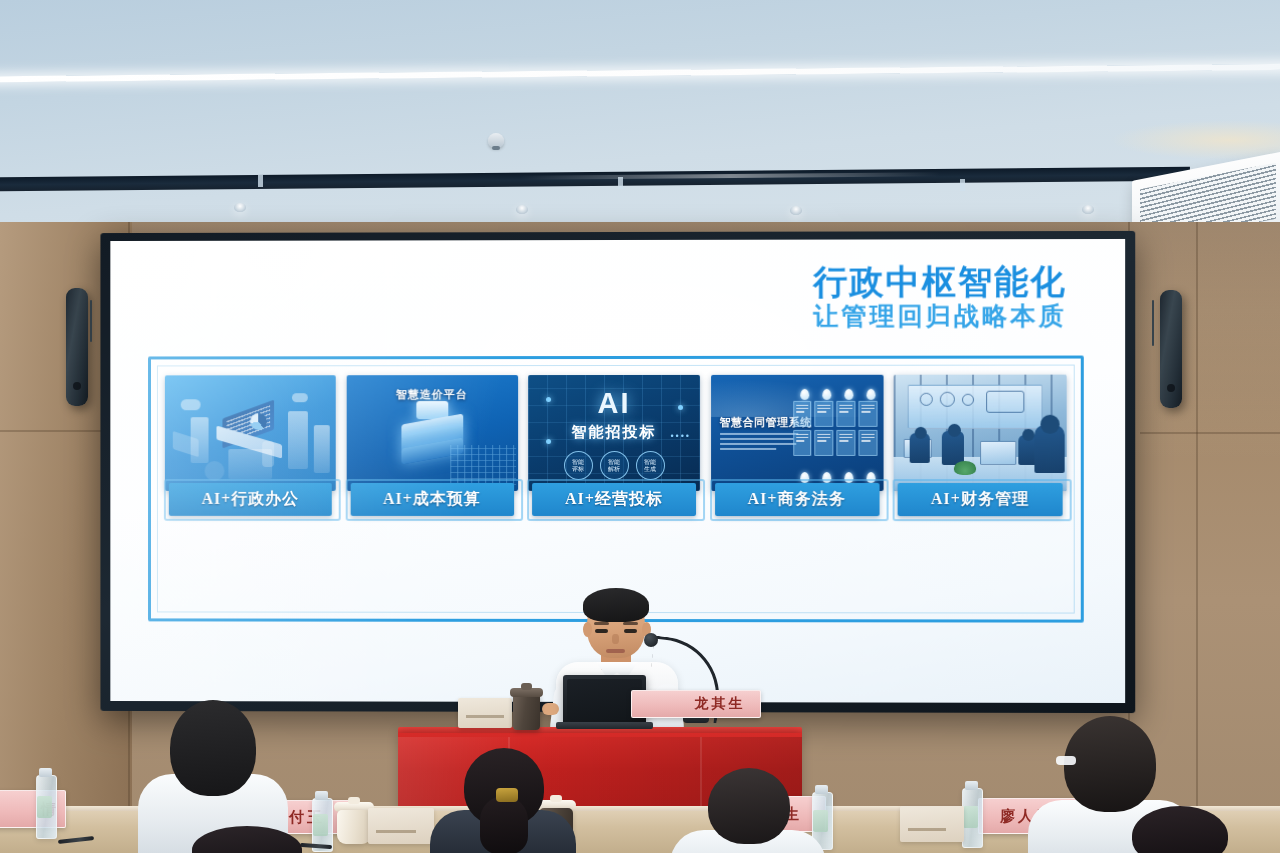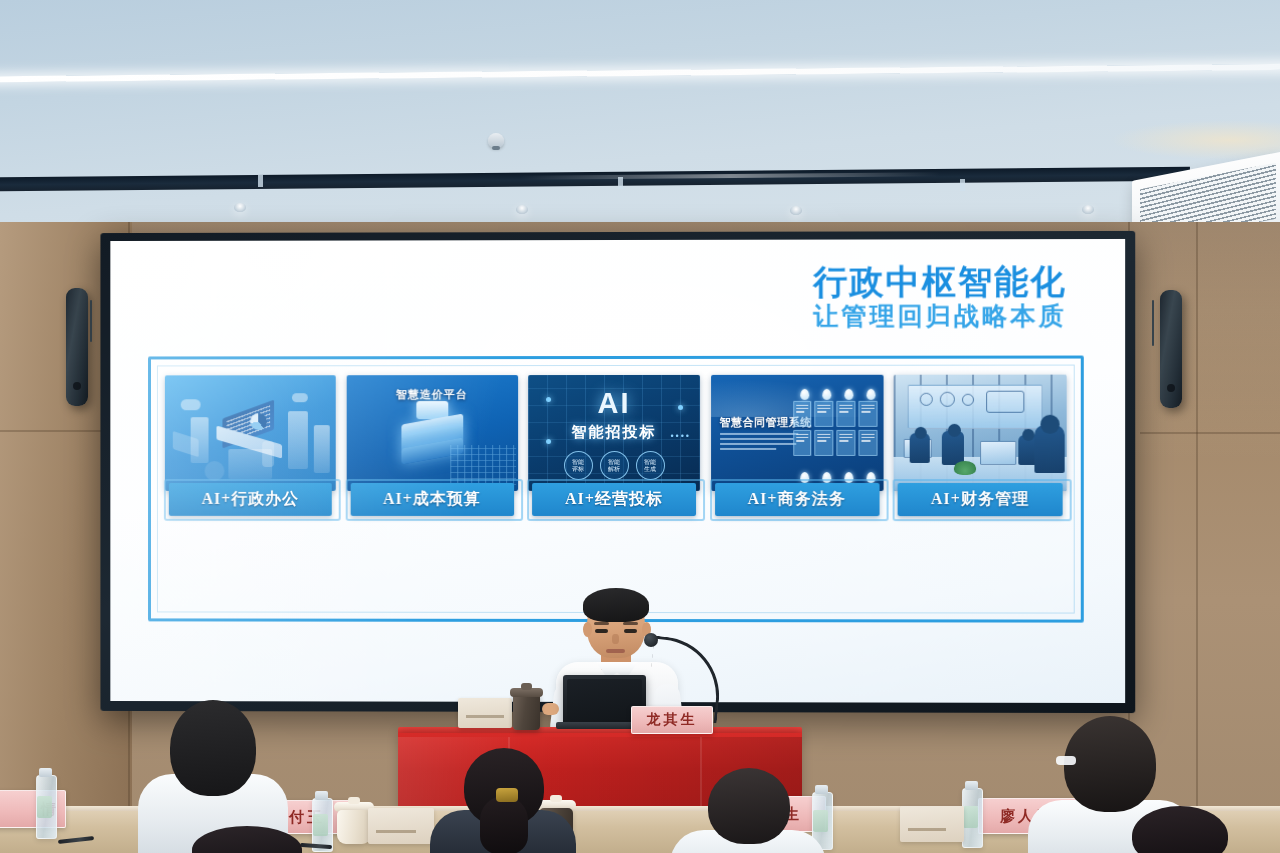--- a/index.html
+++ b/index.html
@@ -231,21 +231,21 @@
   .tissue{position:absolute;left:458px;top:698px;width:54px;height:30px;border-radius:2px;
     background:linear-gradient(175deg,#efe8dc,#ddd2c0);box-shadow:0 2px 4px rgba(0,0,0,.18);}
   .tissue i{position:absolute;left:8px;top:17px;width:38px;height:3px;background:rgba(120,100,70,.45);}
 
   .nameplate{position:absolute;border-radius:2px;
     background:linear-gradient(180deg,#f6cfcf,#eeb9b9 60%,#e4a9a9);
     border:1px solid rgba(255,255,255,.75);box-shadow:0 2px 5px rgba(0,0,0,.22);
     display:flex;align-items:center;justify-content:center;
     color:#8f2a25;font-weight:bold;letter-spacing:3px;
     font-family:"Liberation Serif","DejaVu Serif",serif;overflow:hidden;}
-  .np-main{left:631px;top:706px;width:80px;height:26px;font-size:14px;}
+  .np-main{left:631px;top:690px;width:80px;height:26px;font-size:14px;padding-left:48px;}
 
   
   .aud-table{position:absolute;left:-20px;top:806px;width:1320px;height:47px;
     background:linear-gradient(180deg,#e3d4bb,#d2bf9f 45%,#c2ae8c);}
   .aud-table-edge{position:absolute;left:-20px;top:806px;width:1320px;height:5px;
     background:linear-gradient(180deg,#f2e8d6,#dccebb);}
 
   .att{position:absolute;}
   .att-head{position:absolute;border-radius:50% 50% 44% 44%;}
   .att-body{position:absolute;border-radius:34px 34px 0 0;}

